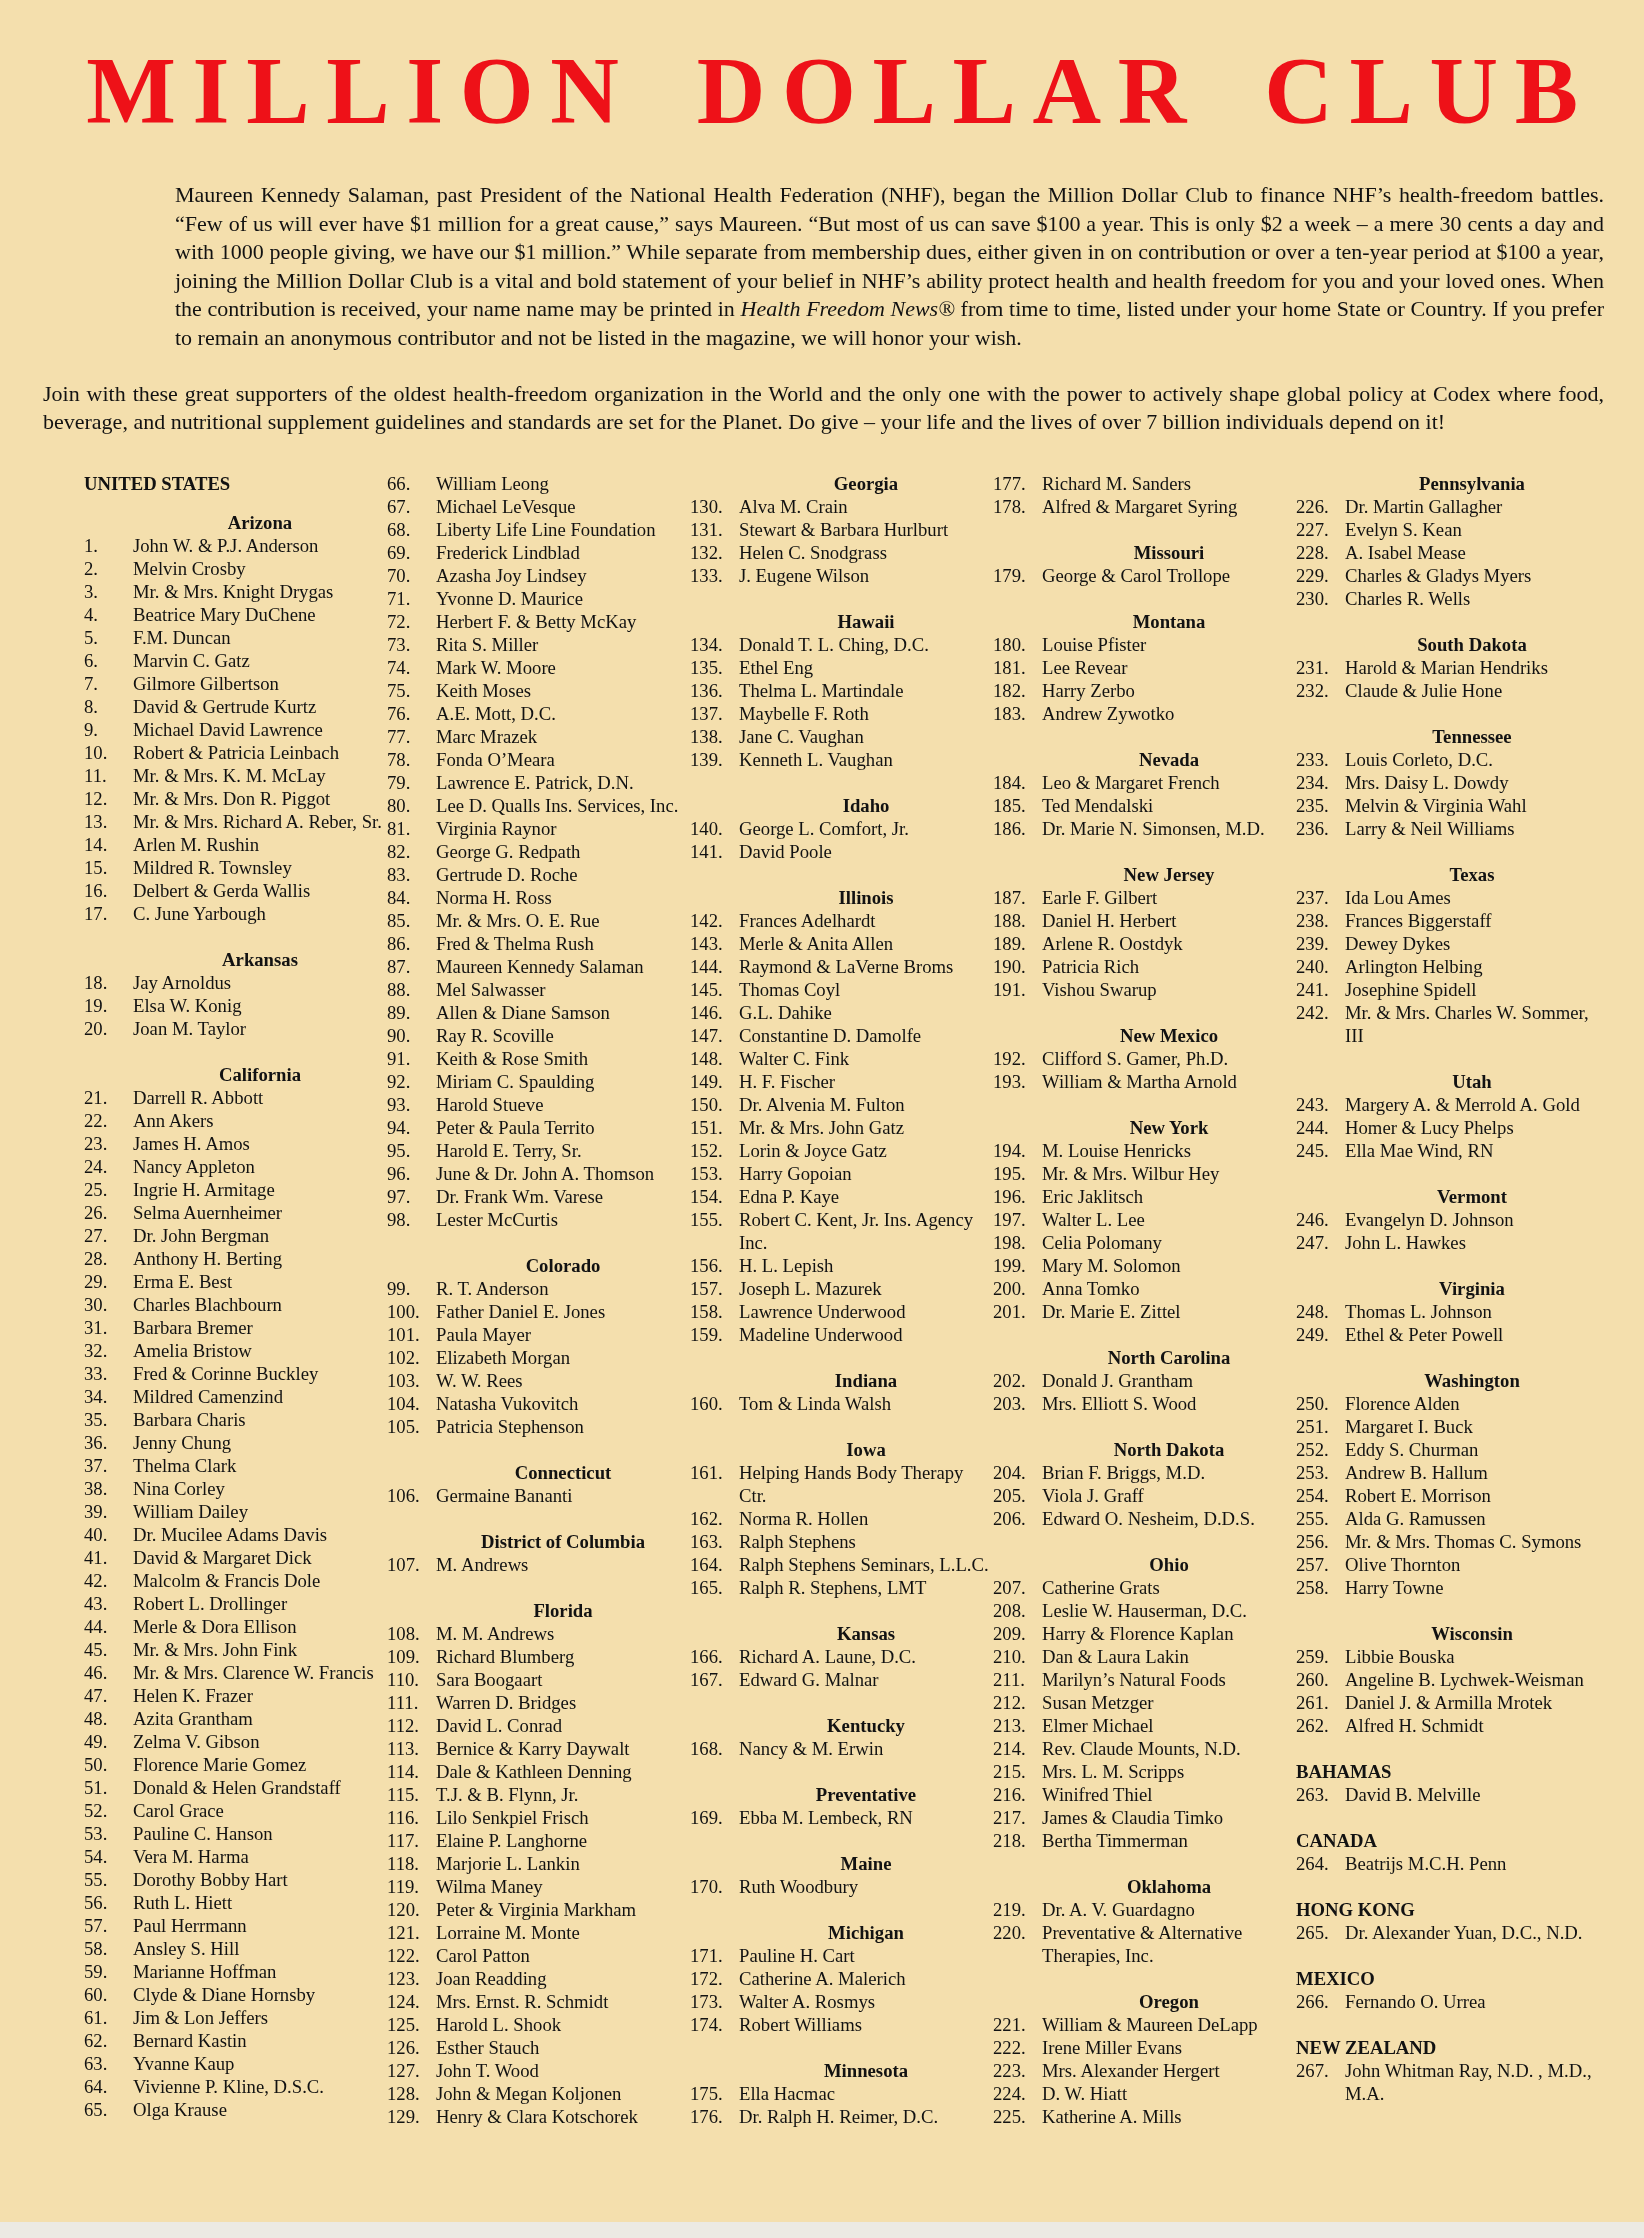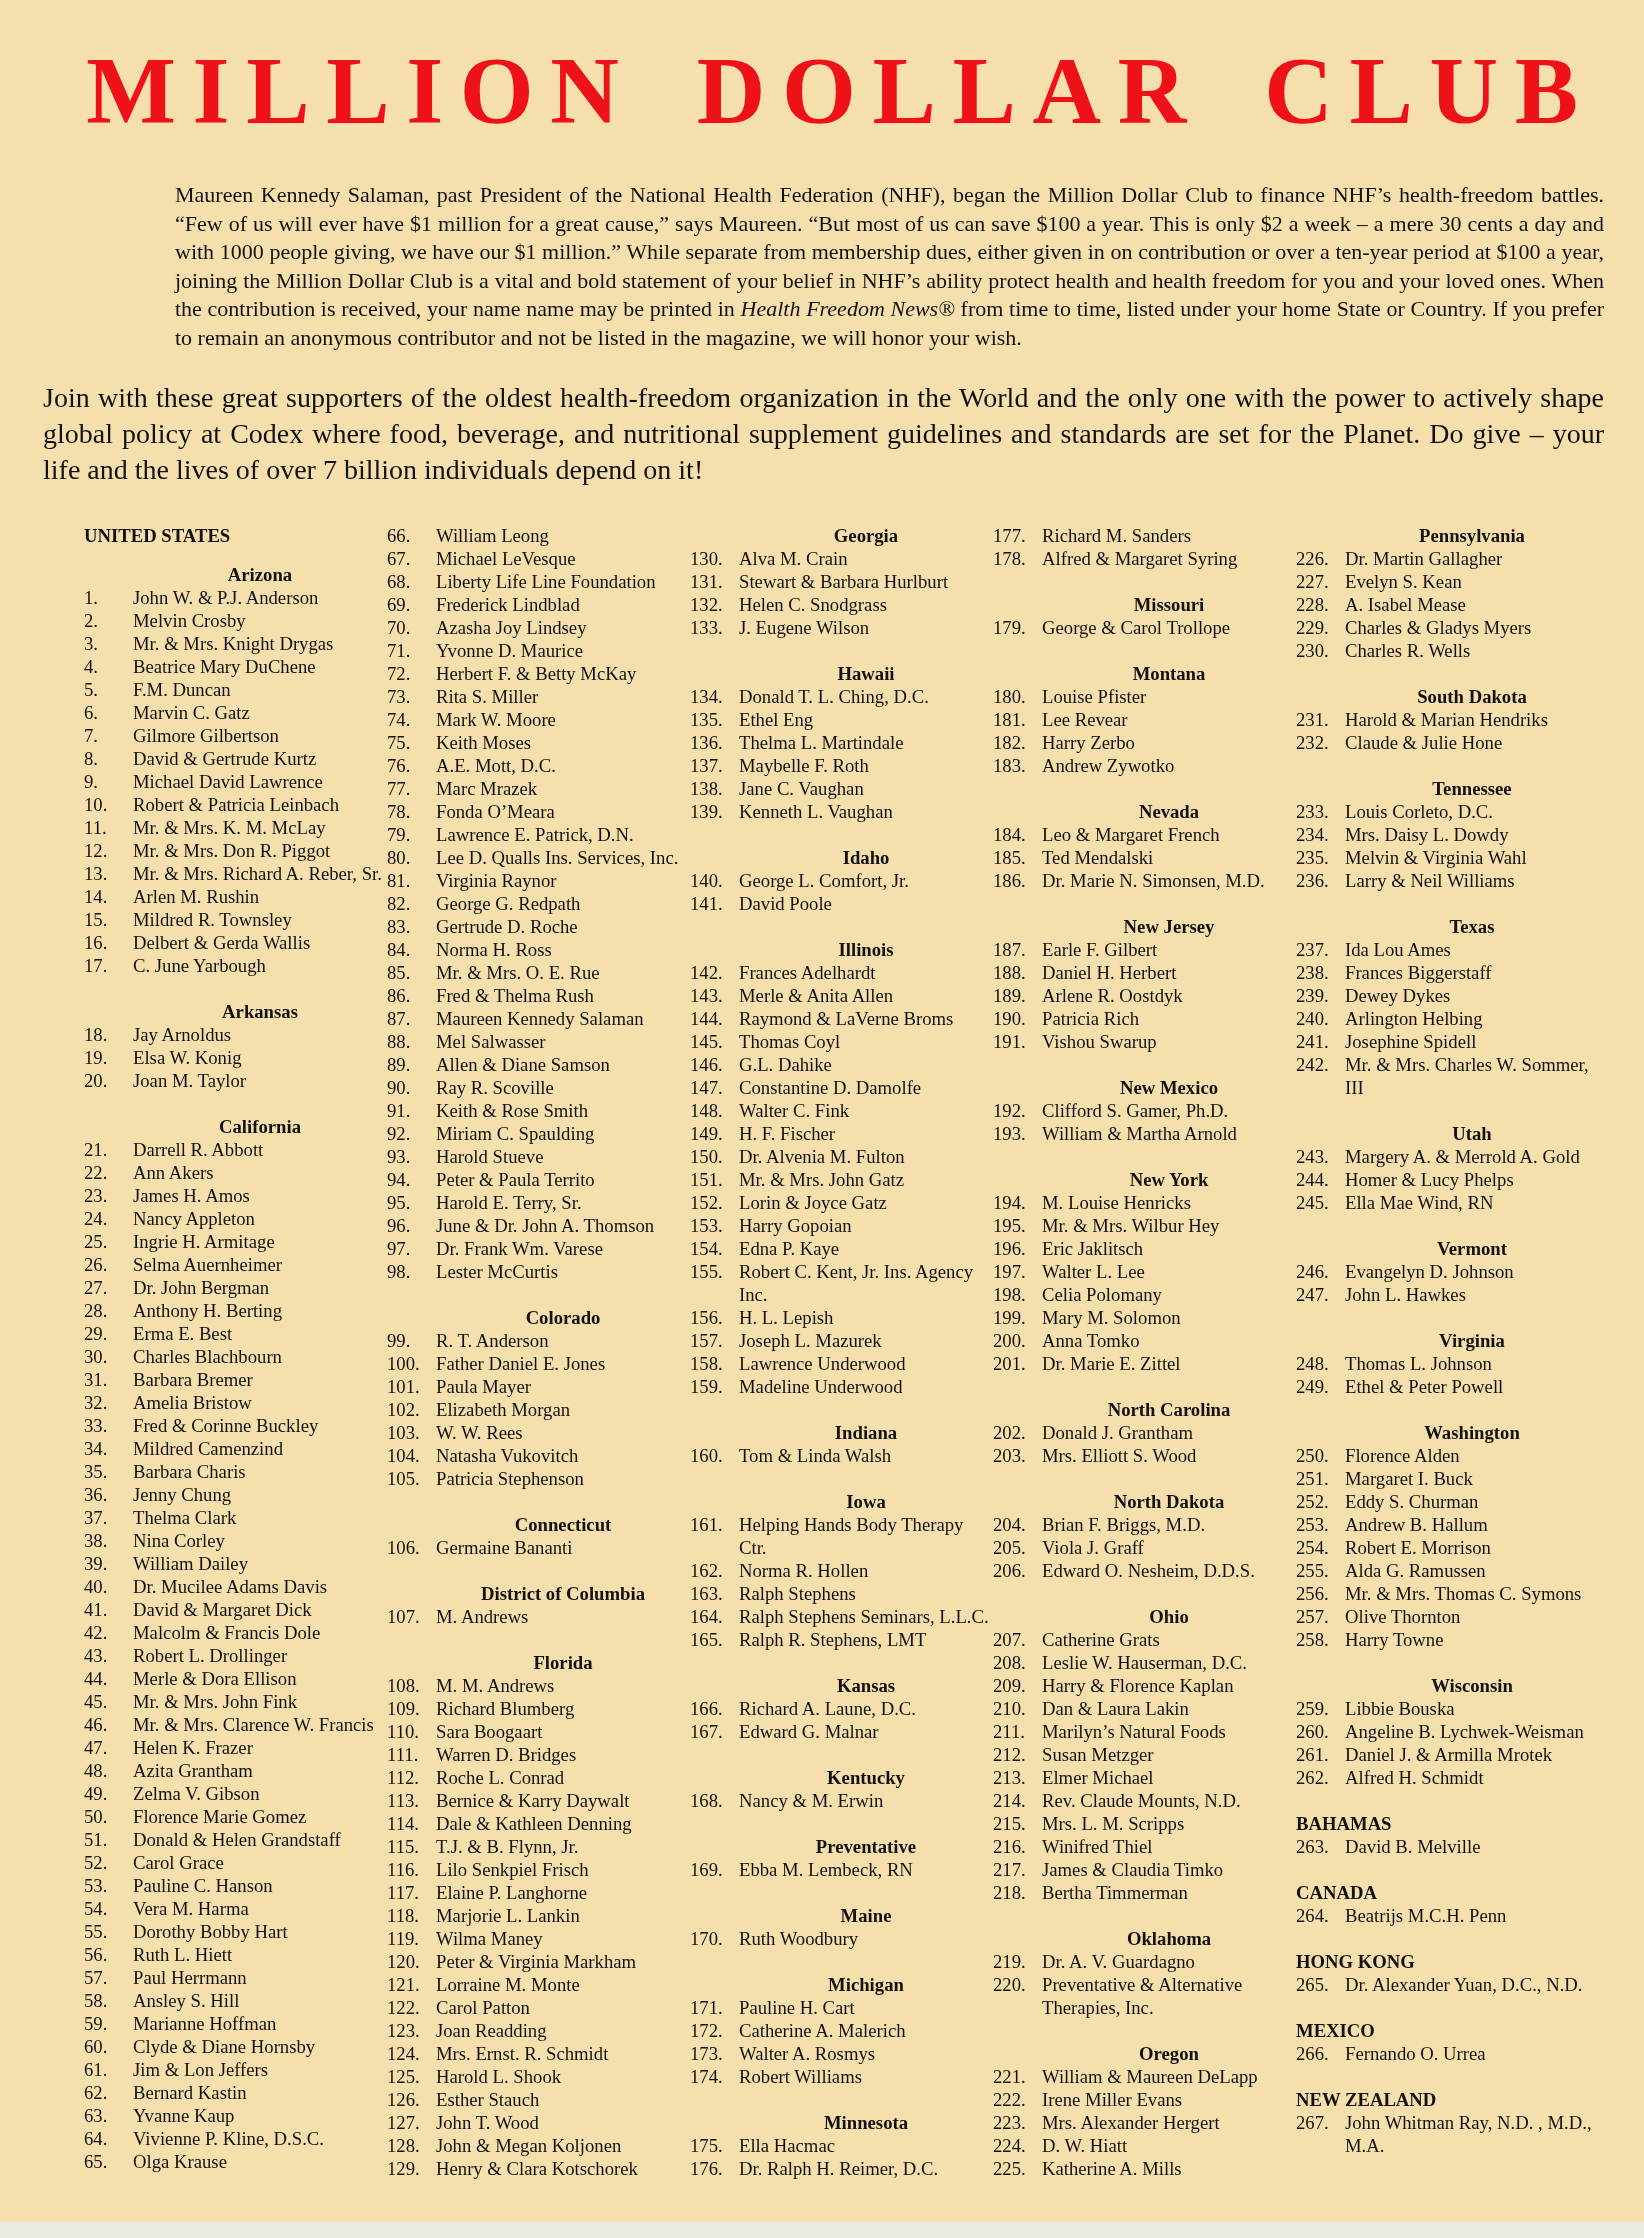--- a/index.html
+++ b/index.html
@@ -5,21 +5,21 @@
   * { margin:0; padding:0; box-sizing:border-box; }
   html, body { background:#f4dfad; }
   body { width:1645px; height:2239px; position:relative; overflow:hidden;
          font-family:"Liberation Serif", serif; color:#121212; }
   .page { width:1645px; height:2239px; position:relative; }
   .main-title { padding-top:36px; text-align:center; font-weight:700;
                 font-size:95px; letter-spacing:0.175em; word-spacing:0.22em;
                 color:#ee1118; white-space:nowrap;padding-left:36px; }
   .p-intro { margin:35px 41px 0 175px; font-size:22px; line-height:1.3;
              text-align:justify; }
-  .p-join  { margin:27px 41px 0 43px;  font-size:28px; line-height:1.3;
+  .p-join  { margin:27px 41px 0 43px;  font-size:22px; line-height:1.3;
              text-align:justify; }
   .it { font-style:italic; }
   .member-list { display:flex; margin:35px 46px 0 84px; gap:0;
                  font-size:18.7px; line-height:23px; }
   .colm { flex:1 1 0; min-width:0; }
   .hdr-country { font-weight:700; margin-top:23px; }
   .hdr-state   { font-weight:700; margin-top:23px; margin-left:49px;text-align:center; }
   .colm > :first-child { margin-top:0; }
   .hdr-country + .hdr-state { margin-top:16px; }
   .entry { display:flex; }
@@ -489,21 +489,21 @@
         <div class="entry">
           <span class="num">110.</span>
           <span class="nm">Sara Boogaart</span>
         </div>
         <div class="entry">
           <span class="num">111.</span>
           <span class="nm">Warren D. Bridges</span>
         </div>
         <div class="entry">
           <span class="num">112.</span>
-          <span class="nm">Roche L. Conrad</span>
+          <span class="nm">David L. Conrad</span>
         </div>
         <div class="entry">
           <span class="num">113.</span>
           <span class="nm">Bernice &amp; Karry Daywalt</span>
         </div>
         <div class="entry">
           <span class="num">114.</span>
           <span class="nm">Dale &amp; Kathleen Denning</span>
         </div>
         <div class="entry">

